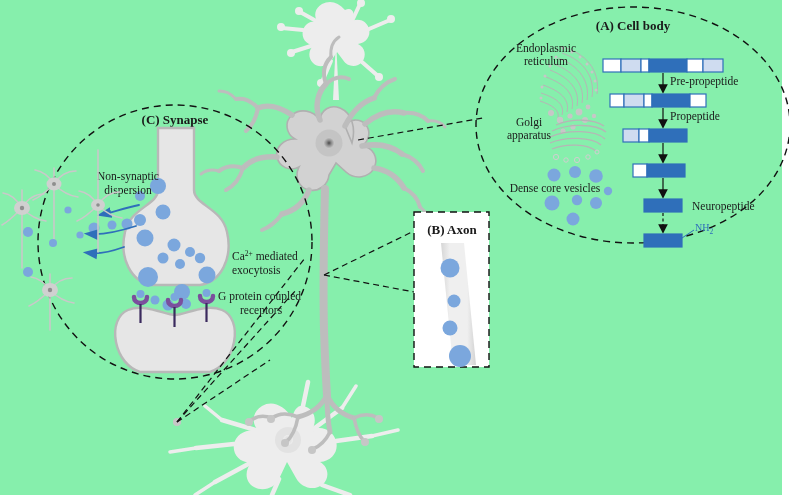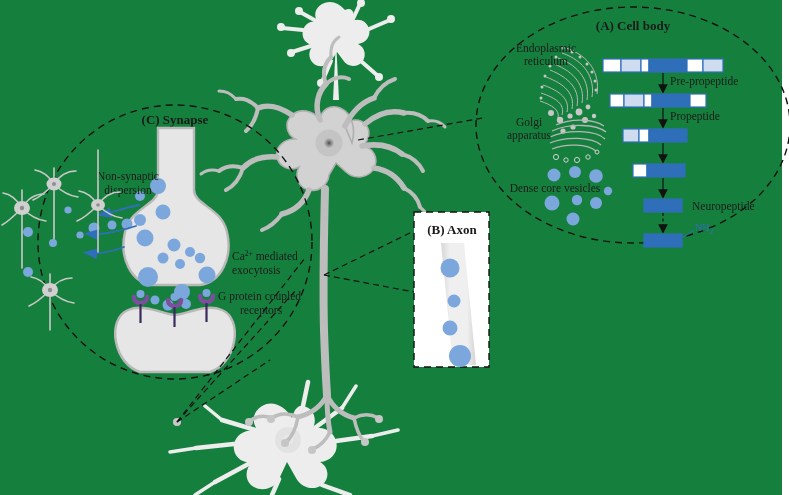--- a/index.html
+++ b/index.html
@@ -1,18 +1,18 @@
 <!DOCTYPE html>
 <html><head>
 <meta charset="utf-8">
 <style>
   html,body{margin:0;padding:0;background:#ffffff;}
   body{width:789px;height:495px;overflow:hidden;
        font-family:"Liberation Serif","DejaVu Serif",serif;}
-  #stage{position:relative;width:782px;height:495px;background:#15803d;}
+  #stage{position:relative;width:782px;height:495px;background:#86efac;}
   svg#scene{position:absolute;left:0;top:0;width:789px;height:495px;}
   .lbl{font-family:"Liberation Serif","DejaVu Serif",serif;fill:#1a1a1a;}
   .panel-title{font-weight:bold;font-size:13px;}
   .body-txt{font-size:11.5px;}
   .nh2{fill:#2f6fba;font-size:10px;}
   .sup{font-size:7.5px;}
   .sub{font-size:7.5px;}
 </style>
 </head>
 <body>

